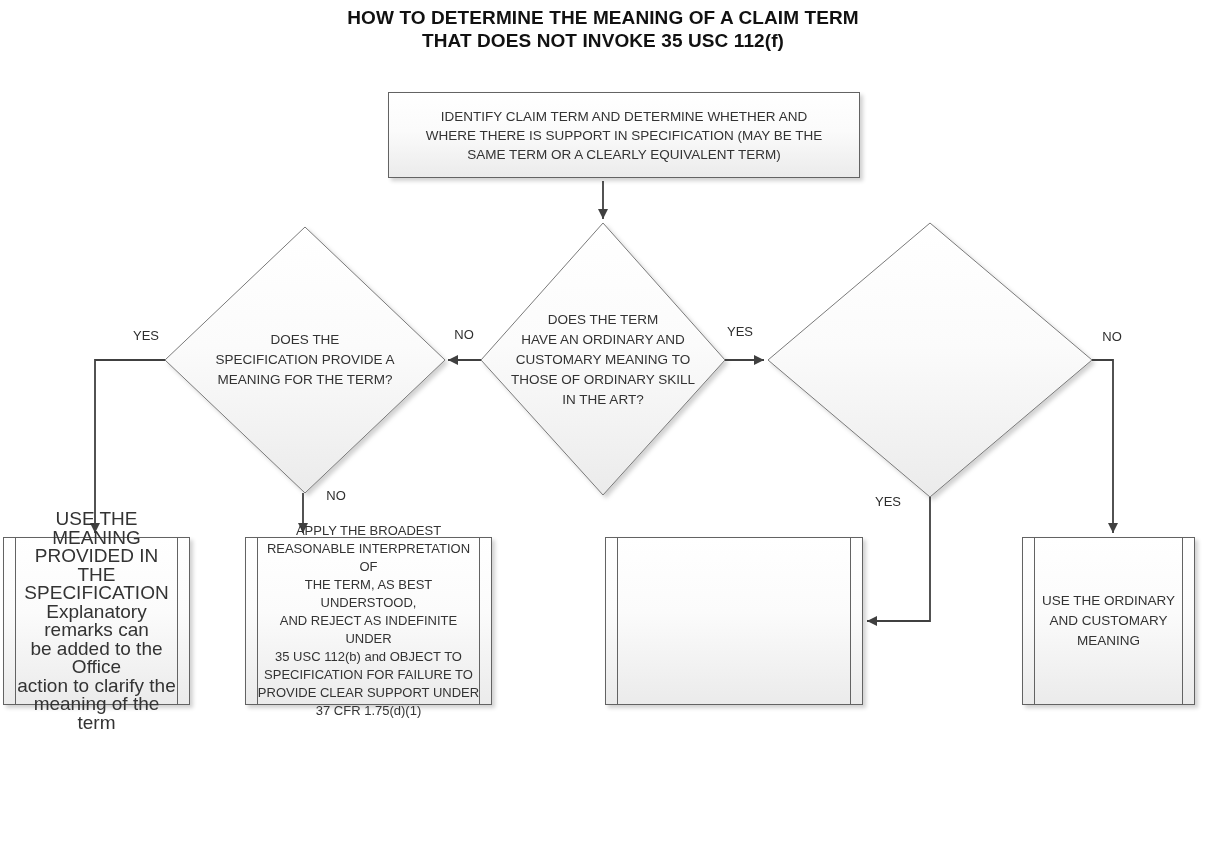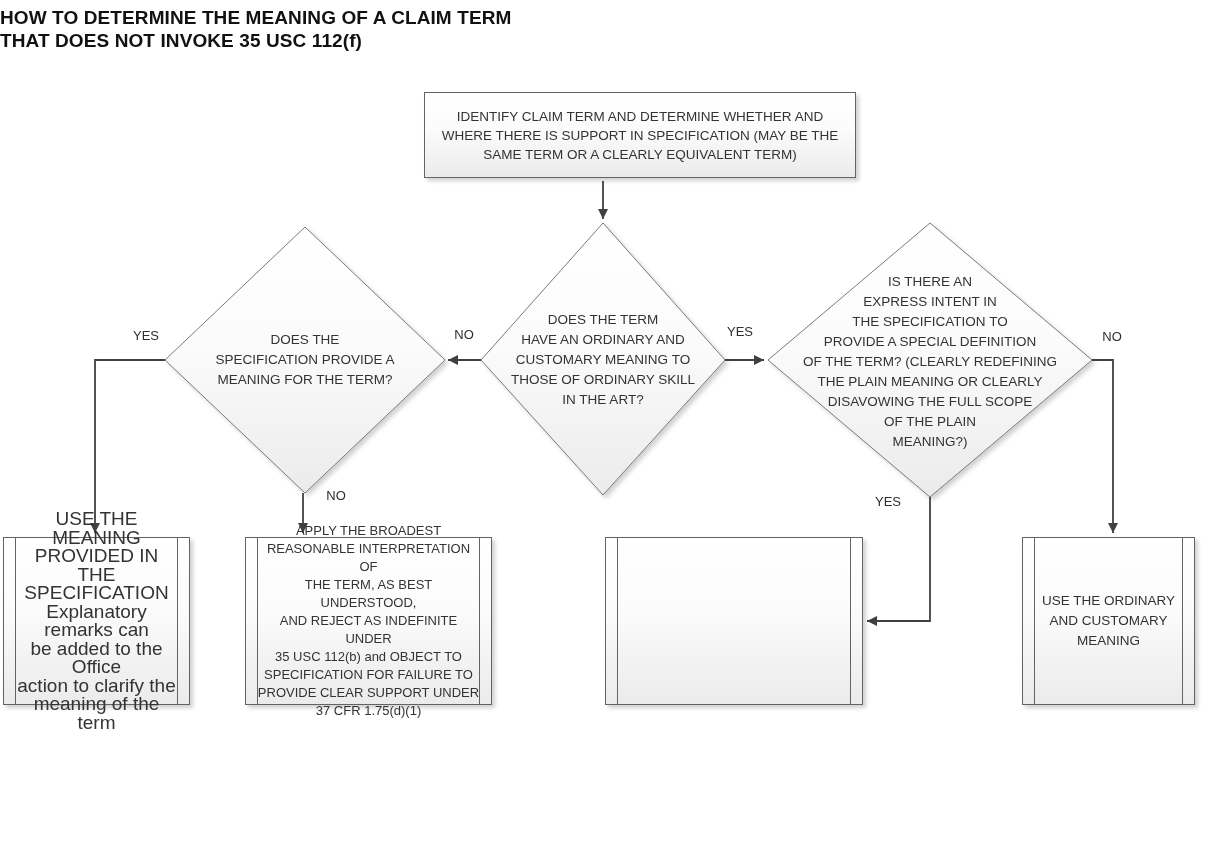--- a/index.html
+++ b/index.html
@@ -14,21 +14,21 @@
     overflow: hidden;
     color: #333333;
   }
   svg.diagram-layer {
     position: absolute; left: 0; top: 0;
     width: 1206px; height: 851px;
   }
   .flow-title {
     position: absolute;
     left: 0; top: 6px; width: 1206px;
-    text-align: left;
+    text-align: center;
     font-size: 19px; font-weight: bold; line-height: 23px;
     color: #111111;
     white-space: pre-line;
     letter-spacing: 0.1px;
   }
   .node-box {
     position: absolute;
     border: 1px solid #636363;
     background: linear-gradient(180deg, #ffffff 0%, #fbfbfb 45%, #ebebeb 100%);
     box-shadow: 3px 3px 4px rgba(0,0,0,0.18);
@@ -40,21 +40,21 @@
     border-left: 1px solid #636363;
     border-right: 1px solid #636363;
     pointer-events: none;
   }
   .box-text {
     position: relative;
     text-align: center;
     white-space: pre-line;
     z-index: 2;
   }
-  #start-box { left: 388px; top: 92px; width: 432px; height: 86px; margin-left: 36px; }
+  #start-box { left: 388px; top: 92px; width: 472px; height: 86px; }
   #start-box .box-text { font-size: 13.5px; line-height: 19px; width: 414px; }
 
   #box-use-spec { left: 3px; top: 537px; width: 187px; height: 168px; }
   #box-use-spec .box-text { font-size: 19px; line-height: 18.5px; width: 160px; }
 
   #box-apply-bri { left: 245px; top: 537px; width: 247px; height: 168px; justify-content: center; }
   #box-apply-bri .box-text { font-size: 13px; line-height: 18px; width: 222px; }
 
   #box-special-def { left: 605px; top: 537px; width: 258px; height: 168px; }
   #box-special-def .box-text { font-size: 13px; line-height: 19px; width: 232px; }
@@ -131,29 +131,20 @@
   </div>
 
   <div class="diamond-text" id="txt-left-diamond">DOES THE
 SPECIFICATION PROVIDE A
 MEANING FOR THE TERM?</div>
   <div class="diamond-text" id="txt-center-diamond">DOES THE TERM
 HAVE AN ORDINARY AND
 CUSTOMARY MEANING TO
 THOSE OF ORDINARY SKILL
 IN THE ART?</div>
-  <div class="diamond-text" id="txt-right-diamond">IS THERE AN
-EXPRESS INTENT IN
-THE SPECIFICATION TO
-PROVIDE A SPECIAL DEFINITION
-OF THE TERM?  (CLEARLY REDEFINING
-THE PLAIN MEANING OR CLEARLY
-DISAVOWING THE FULL SCOPE
-OF THE PLAIN
-MEANING?)</div>
 
   <div class="node-box" id="box-use-spec">
     <div class="side-bars"></div>
     <div class="box-text">USE THE MEANING
 PROVIDED IN THE
 SPECIFICATION
 Explanatory remarks can
 be added to the Office
 action to clarify the
 meaning of the term</div>

